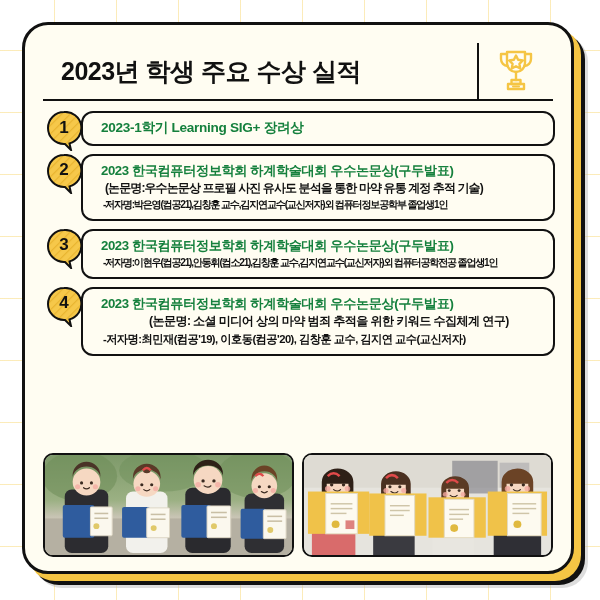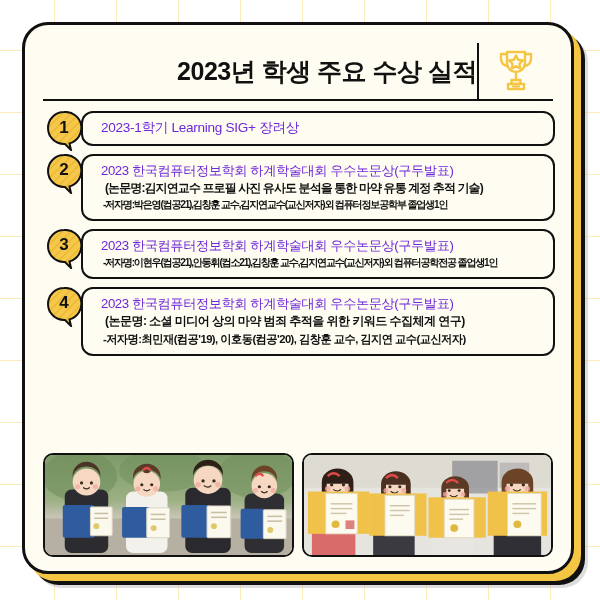--- a/index.html
+++ b/index.html
@@ -40,21 +40,20 @@
   }
 
   
   .header{
     position:relative;
     height:56px;
     display:flex;
     align-items:center;
     border-bottom:2px solid #111111;
     margin:4px 2px 0 2px;
-    text-align:right;
   }
   .header-title{
     flex:1;
     font-size:25px;
     font-weight:bold;
     letter-spacing:-0.5px;
     color:#111111;
     padding-left:18px;
     white-space:nowrap;
   }
@@ -100,22 +99,22 @@
     position:relative;
     border:2px solid #111111;
     border-radius:12px;
     background:#fffdf2;
     padding:5px 10px 6px 18px;
     min-height:26px;
     box-sizing:border-box;
   }
   .line-main{
     font-size:13.2px;
-    font-weight:normal;
-    color:#6d28d9;
+    font-weight:bold;
+    color:#15803d;
     letter-spacing:-0.4px;
     white-space:nowrap;
     line-height:1.45;
   }
   .line-sub{
     font-size:12px;
     font-weight:bold;
     color:#111111;
     letter-spacing:-0.9px;
     white-space:nowrap;
@@ -128,21 +127,21 @@
     color:#111111;
     letter-spacing:-1.25px;
     white-space:nowrap;
     line-height:1.5;
     padding-left:2px;
     transform:scaleX(0.97);
     transform-origin:left center;
   }
   .award-1 .line-main{font-size:13.6px;letter-spacing:-0.3px;}
   .award-1 .line-sub{font-size:13.4px;letter-spacing:-0.4px;padding-left:6px;}
-  .award-4 .line-sub{font-size:12.1px;letter-spacing:-0.6px;}
+  .award-4 .line-sub{font-size:12.1px;letter-spacing:-0.6px;margin-left:44px;}
   .award-4 .line-tiny{font-size:11.6px;letter-spacing:-0.55px;}
 
   
   .photos{
     position:absolute;
     left:18px; right:18px;
     bottom:14px;
     height:104px;
     display:flex;
     gap:8px;
@@ -202,21 +201,21 @@
 
       <div class="award award-2">
         <div class="bubble">
           <svg width="38" height="40" viewBox="0 0 38 40">
             <path d="M17 1 a16 16 0 1 0 0 32 h1 l6 6 -1.5 -6.6 A16 16 0 0 0 17 1 z" fill="url(#hatch1)" stroke="#111111" stroke-width="2"></path>
           </svg>
           <div class="num">2</div>
         </div>
         <div class="box">
           <div class="line-main">2023 한국컴퓨터정보학회 하계학술대회 우수논문상(구두발표)</div>
-          <div class="line-sub">(논문명:김지연교수 프로필 사진 유사도 분석을 통한 마약 유통 계정 추적 기술)</div>
+          <div class="line-sub">(논문명:우수논문상 프로필 사진 유사도 분석을 통한 마약 유통 계정 추적 기술)</div>
           <div class="line-tiny">-저자명:박은영(컴공21),김창훈 교수,김지연교수(교신저자)외 컴퓨터정보공학부 졸업생1인</div>
         </div>
       </div>
 
       <div class="award award-3">
         <div class="bubble">
           <svg width="38" height="40" viewBox="0 0 38 40">
             <path d="M17 1 a16 16 0 1 0 0 32 h1 l6 6 -1.5 -6.6 A16 16 0 0 0 17 1 z" fill="url(#hatch1)" stroke="#111111" stroke-width="2"></path>
           </svg>
           <div class="num">3</div>

